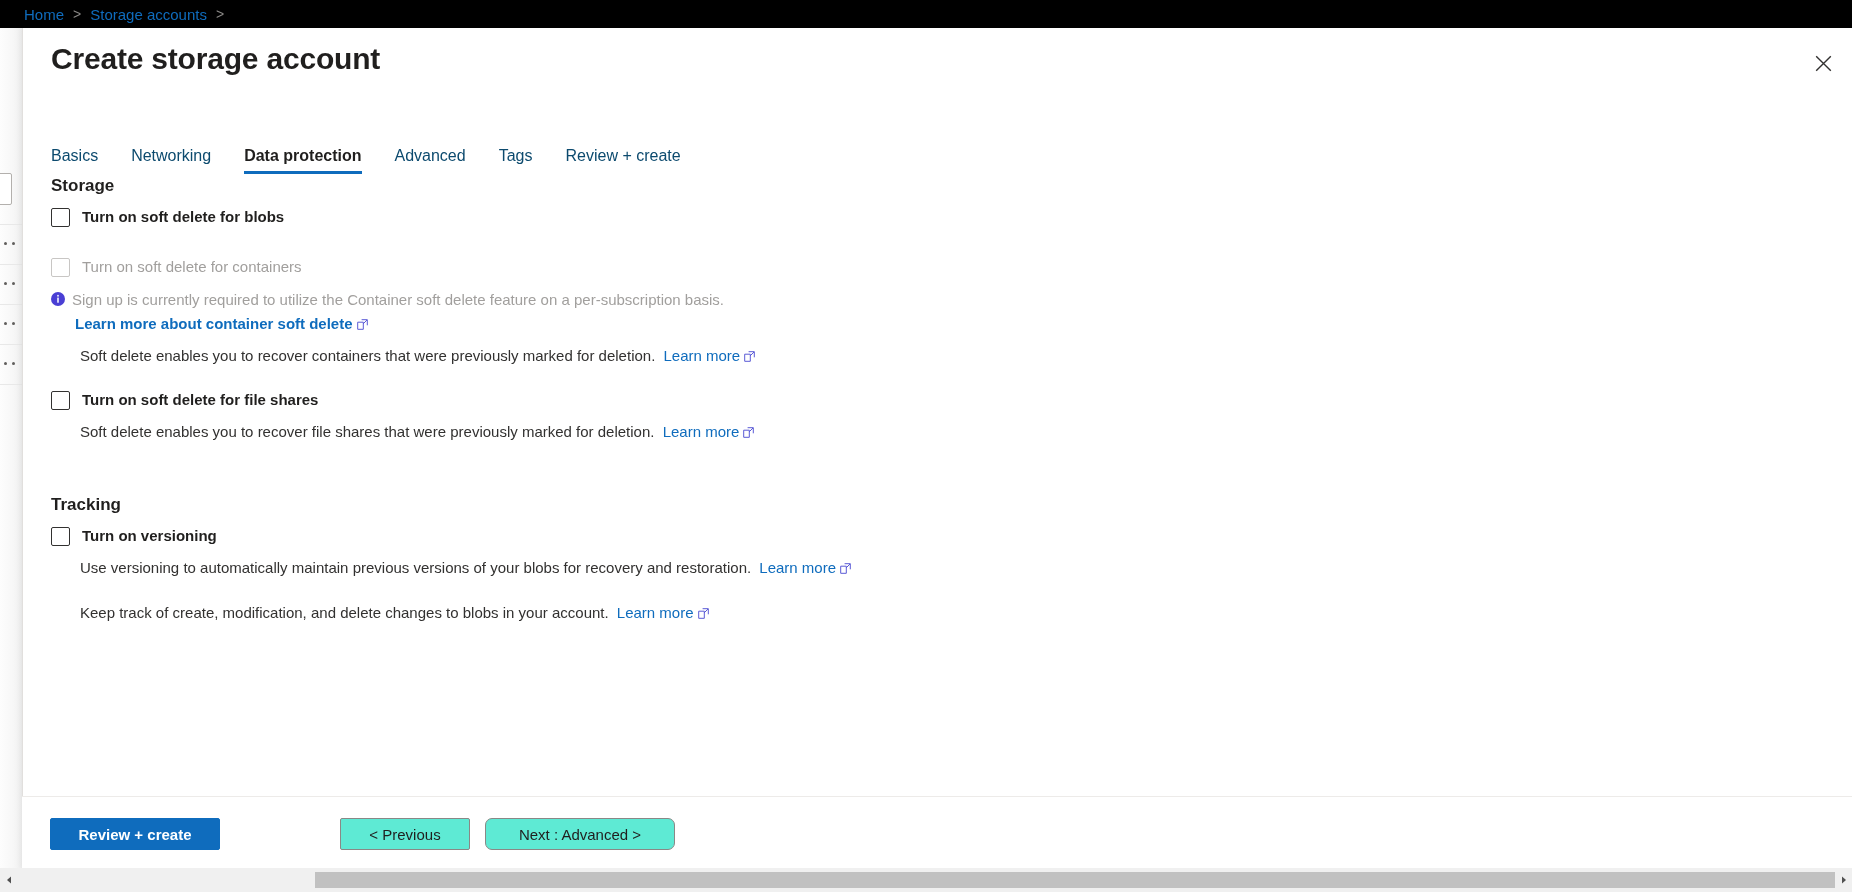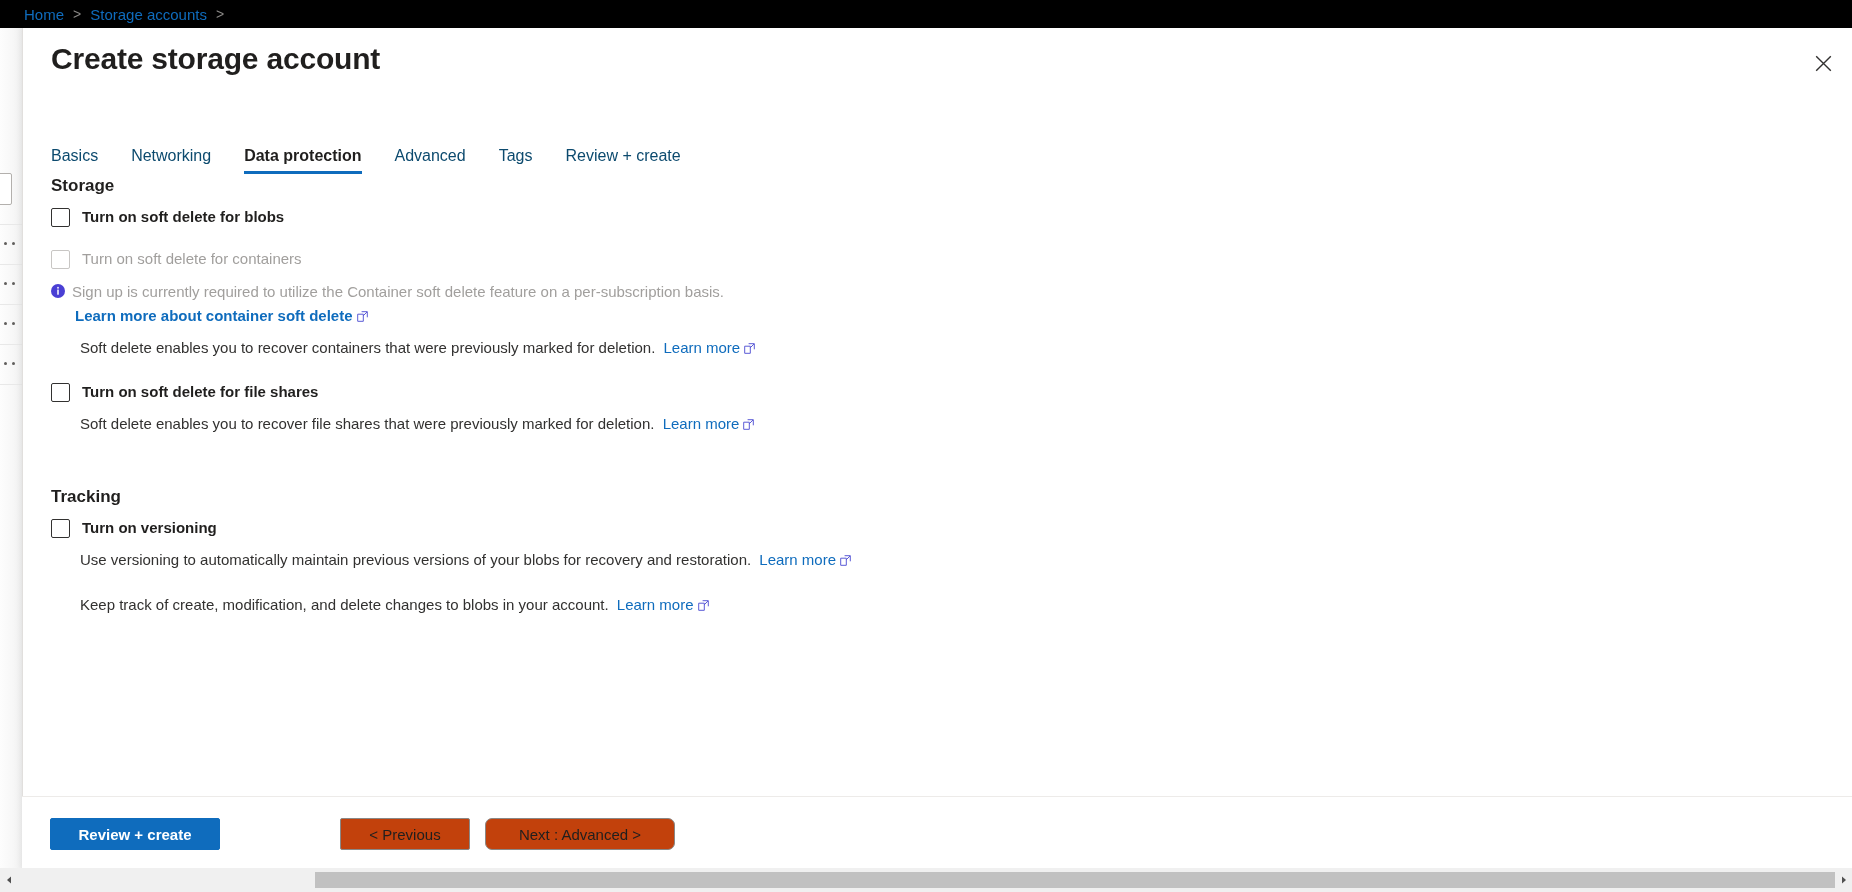--- a/index.html
+++ b/index.html
@@ -290,21 +290,21 @@
   }
   .btn-primary {
     left: 28px;
     width: 170px;
     background: #0f6cbd;
     color: #ffffff;
     border: 1px solid #0f6cbd;
     font-weight: 700;
   }
   .btn-secondary {
-    background: #c2410c;
+    background: #5eead4;
     color: #201f1e;
     border: 1px solid #8a8886;
   }
   .btn-prev { left: 318px; width: 130px; }
   .btn-next { left: 463px; width: 190px; border-radius: 7px; }
 
   
   .hscroll {
     position: absolute;
     left: 0;
@@ -404,21 +404,21 @@
 
       <div class="section-head">Storage</div>
 
       <div class="field">
         <div class="cb-row">
           <span class="cbox"></span>
           <span class="cb-label">Turn on soft delete for blobs</span>
         </div>
       </div>
 
-      <div class="field" style="margin-top:18px;">
+      <div class="field" style="margin-top:26px;">
         <div class="cb-row disabled">
           <span class="cbox"></span>
           <span class="cb-label">Turn on soft delete for containers</span>
         </div>
         <div class="info-row">
           <span class="info-icon">
             <svg width="14" height="14" viewBox="0 0 14 14" aria-hidden="true">
               <circle cx="7" cy="7" r="7" fill="#4a3fd4"></circle>
               <rect x="6.25" y="5.6" width="1.5" height="5.1" fill="#ffffff"></rect>
               <rect x="6.25" y="2.9" width="1.5" height="1.7" fill="#ffffff"></rect>

